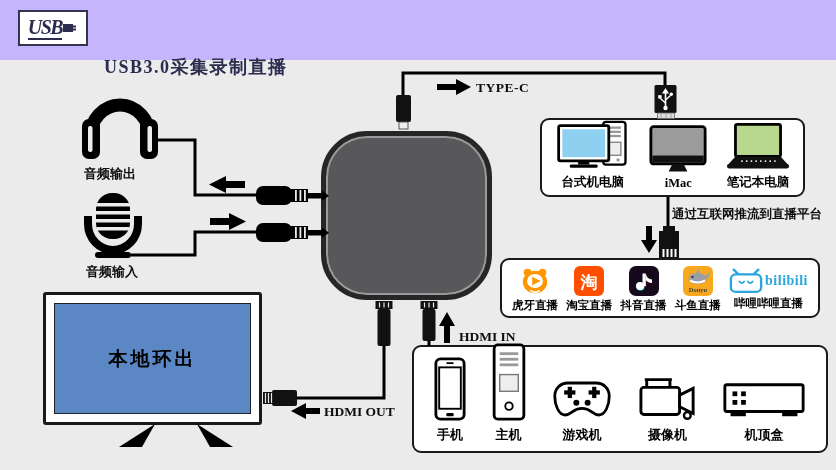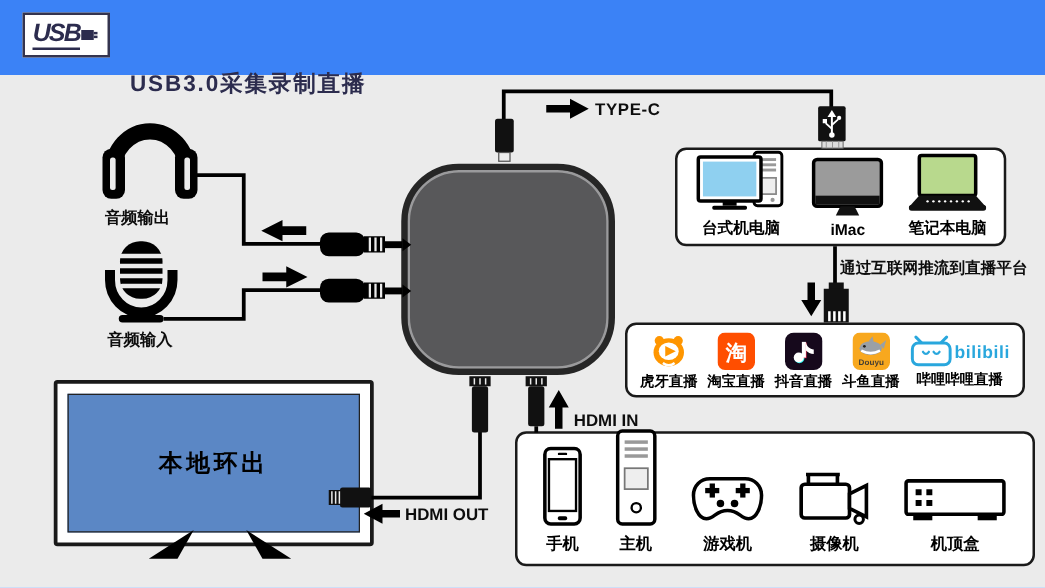--- a/index.html
+++ b/index.html
@@ -1,36 +1,36 @@
 <!DOCTYPE html>
 <html><head>
 <meta charset="utf-8">
 <style>
   html,body{margin:0;padding:0;background:#fff;}
-  .stage{position:relative;width:836px;height:470px;background:#3b82f6;overflow:hidden;
-         font-family:Liberation Sans, sans-serif;}
+  .stage{position:relative;width:836px;height:470px;background:#c4b5fd;overflow:hidden;
+         font-family:Liberation Serif, serif;}
   .diagram-bg{position:absolute;left:0;top:60px;width:836px;height:410px;background:#ebebeb;z-index:1;}
   .overlay{position:absolute;left:0;top:0;z-index:5;pointer-events:none;}
   .box{position:absolute;background:#fff;border:2px solid #1a1a1a;border-radius:9px;z-index:3;box-sizing:border-box;}
   .lbl{position:absolute;z-index:6;font-weight:700;color:#0d0d0d;white-space:nowrap;}
 
   
   .logo{position:absolute;left:18px;top:10px;width:70px;height:36px;border:2px solid #34344f;
         display:flex;align-items:center;justify-content:center;box-sizing:border-box;background:#fff;z-index:2;}
   .logo-text{font-style:italic;font-weight:900;font-size:20px;color:#2c2c4e;letter-spacing:-1.5px;
              border-bottom:2.5px solid #2c2c4e;line-height:20px;padding-bottom:1px;}
   .title{position:absolute;left:104px;top:19px;font-size:18px;font-weight:700;color:#2c2c4e;letter-spacing:1.5px;z-index:2;margin-top:36px;}
 
   
   .device{position:absolute;left:321px;top:131px;width:171px;height:169px;background:#58585a;
           border:5px solid #262626;border-radius:46px;box-sizing:border-box;z-index:3;
           box-shadow:inset 0 0 0 2px rgba(255,255,255,.4);}
 
   
-  .tv{left:43px;top:304px;width:256px;height:133px;border-radius:3px;border-width:3px;text-align:center;}
+  .tv{left:43px;top:292px;width:219px;height:133px;border-radius:3px;border-width:3px;text-align:center;}
   .tv-screen{position:absolute;left:8px;top:8px;right:8px;bottom:8px;background:#5b87c5;border:1px solid #222;
              display:flex;align-items:center;justify-content:center;font-size:19px;font-weight:700;color:#000;letter-spacing:3px;}
 
   
   .computers{left:540px;top:118px;width:265px;height:79px;display:flex;justify-content:space-around;
              align-items:flex-end;padding:6px 4px 4px;}
   .comp-item{display:flex;flex-direction:column;align-items:center;}
   .comp-label{font-size:12.5px;font-weight:700;margin-top:2px;white-space:nowrap;}
 
   

